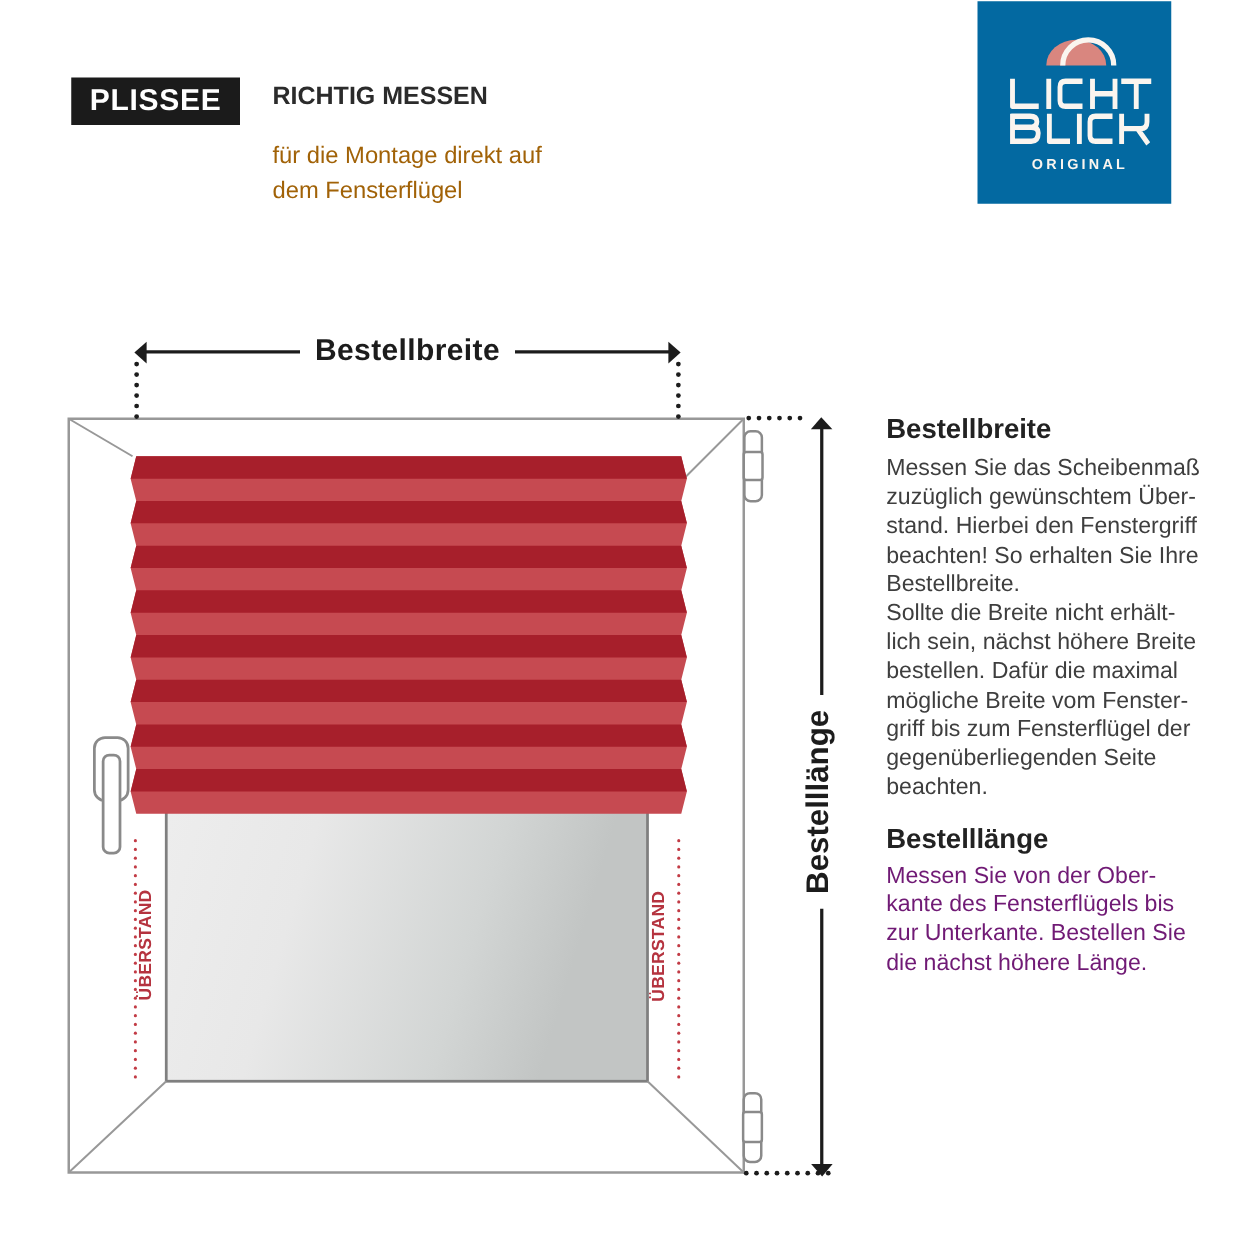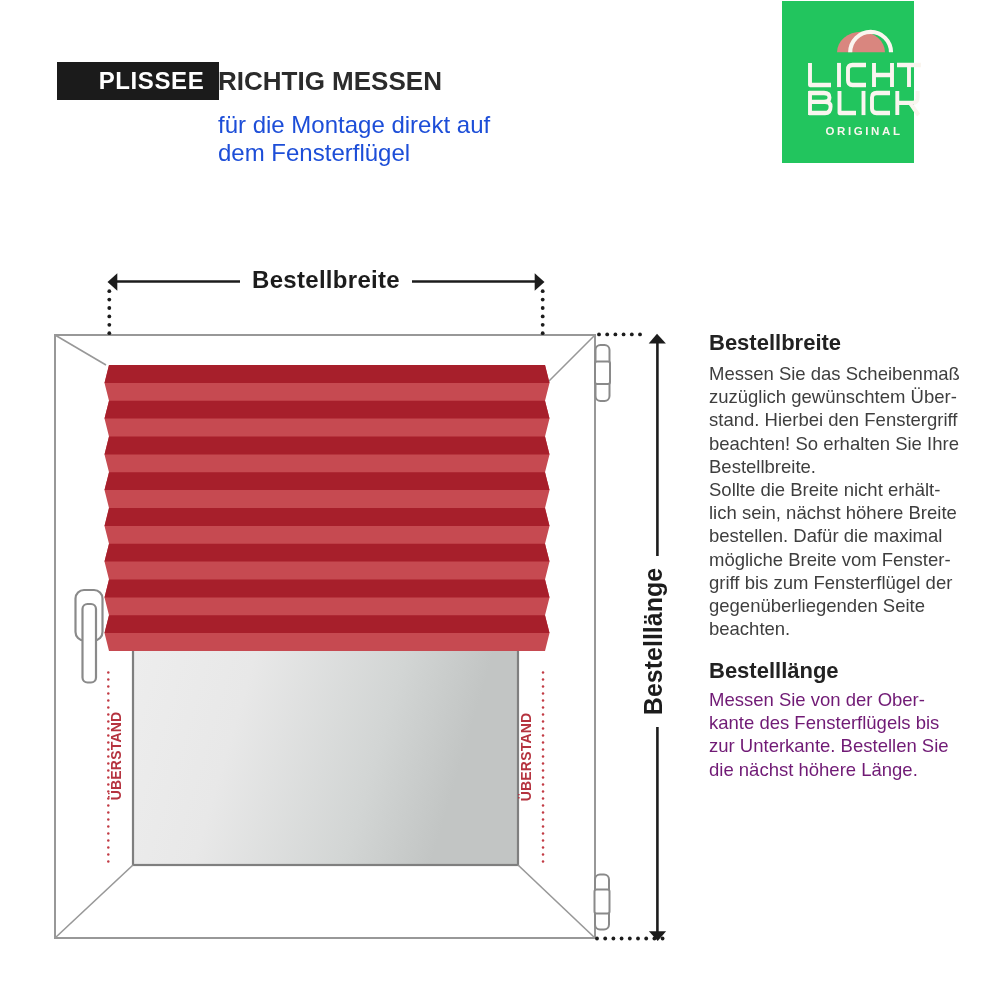--- a/index.html
+++ b/index.html
@@ -2,27 +2,27 @@
 <html><head>
 <meta charset="utf-8">
 <style>
   html,body { margin:0; padding:0; background:#ffffff; }
   body { width:999px; height:999px; position:relative; font-family:"Liberation Sans", sans-serif; }
   .abs { position:absolute; }
 </style>
 </head>
 <body>
 
-<div class="abs" style="left:57px;top:62px;width:135px;height:38px;background:#1b1b1b;color:#ffffff;font-size:24px;font-weight:bold;letter-spacing:0.6px;text-align:center;line-height:38px;padding-left:27px;">PLISSEE</div>
-
-<div class="abs" style="left:218px;top:66px;font-size:26px;font-weight:bold;color:#2b2b2b;letter-spacing:0px;">RICHTIG MESSEN</div>
-
-<div class="abs" style="left:218px;top:111px;font-size:24px;color:#1d4ed8;line-height:28px;">für die Montage direkt auf<br>dem Fensterflügel</div>
-
-<div class="abs" style="left:782px;top:1px;width:132px;height:162px;background:#22c55e;">
+<div class="abs" style="left:57px;top:62px;width:135px;height:38px;background:#1b1b1b;color:#ffffff;font-size:24px;font-weight:bold;letter-spacing:0.6px;text-align:center;line-height:38px;">PLISSEE</div>
+
+<div class="abs" style="left:218px;top:66px;font-size:20px;font-weight:bold;color:#2b2b2b;letter-spacing:0px;">RICHTIG MESSEN</div>
+
+<div class="abs" style="left:218px;top:111px;font-size:19px;color:#a16207;line-height:28px;">für die Montage direkt auf<br>dem Fensterflügel</div>
+
+<div class="abs" style="left:782px;top:1px;width:155px;height:162px;background:#0369a1;">
 <svg width="165" height="162" viewBox="0 0 165 162">
 
   <path d="M 55 51.3 A 24 20.5 0 0 1 103 51.3 Z" fill="#d9867f"></path>
 
   <path d="M 68.2 51.3 A 20.4 20.4 0 0 1 109 51.3" fill="none" stroke="#faf5ef" stroke-width="4.2"></path>
 
   <g stroke="#faf5ef" stroke-width="3.9" fill="none" stroke-linejoin="round" transform="translate(0,-6.85) scale(1,1.1)">
     <path d="M 28 62.5 L 28 82.6 L 49 82.6"></path>
     <path d="M 57 62.5 L 57 84.5"></path>
     <path d="M 84 64.4 L 70.5 64.4 Q 66 64.4 66 68.6 L 66 78.5 Q 66 82.6 70.5 82.6 L 84 82.6"></path>

